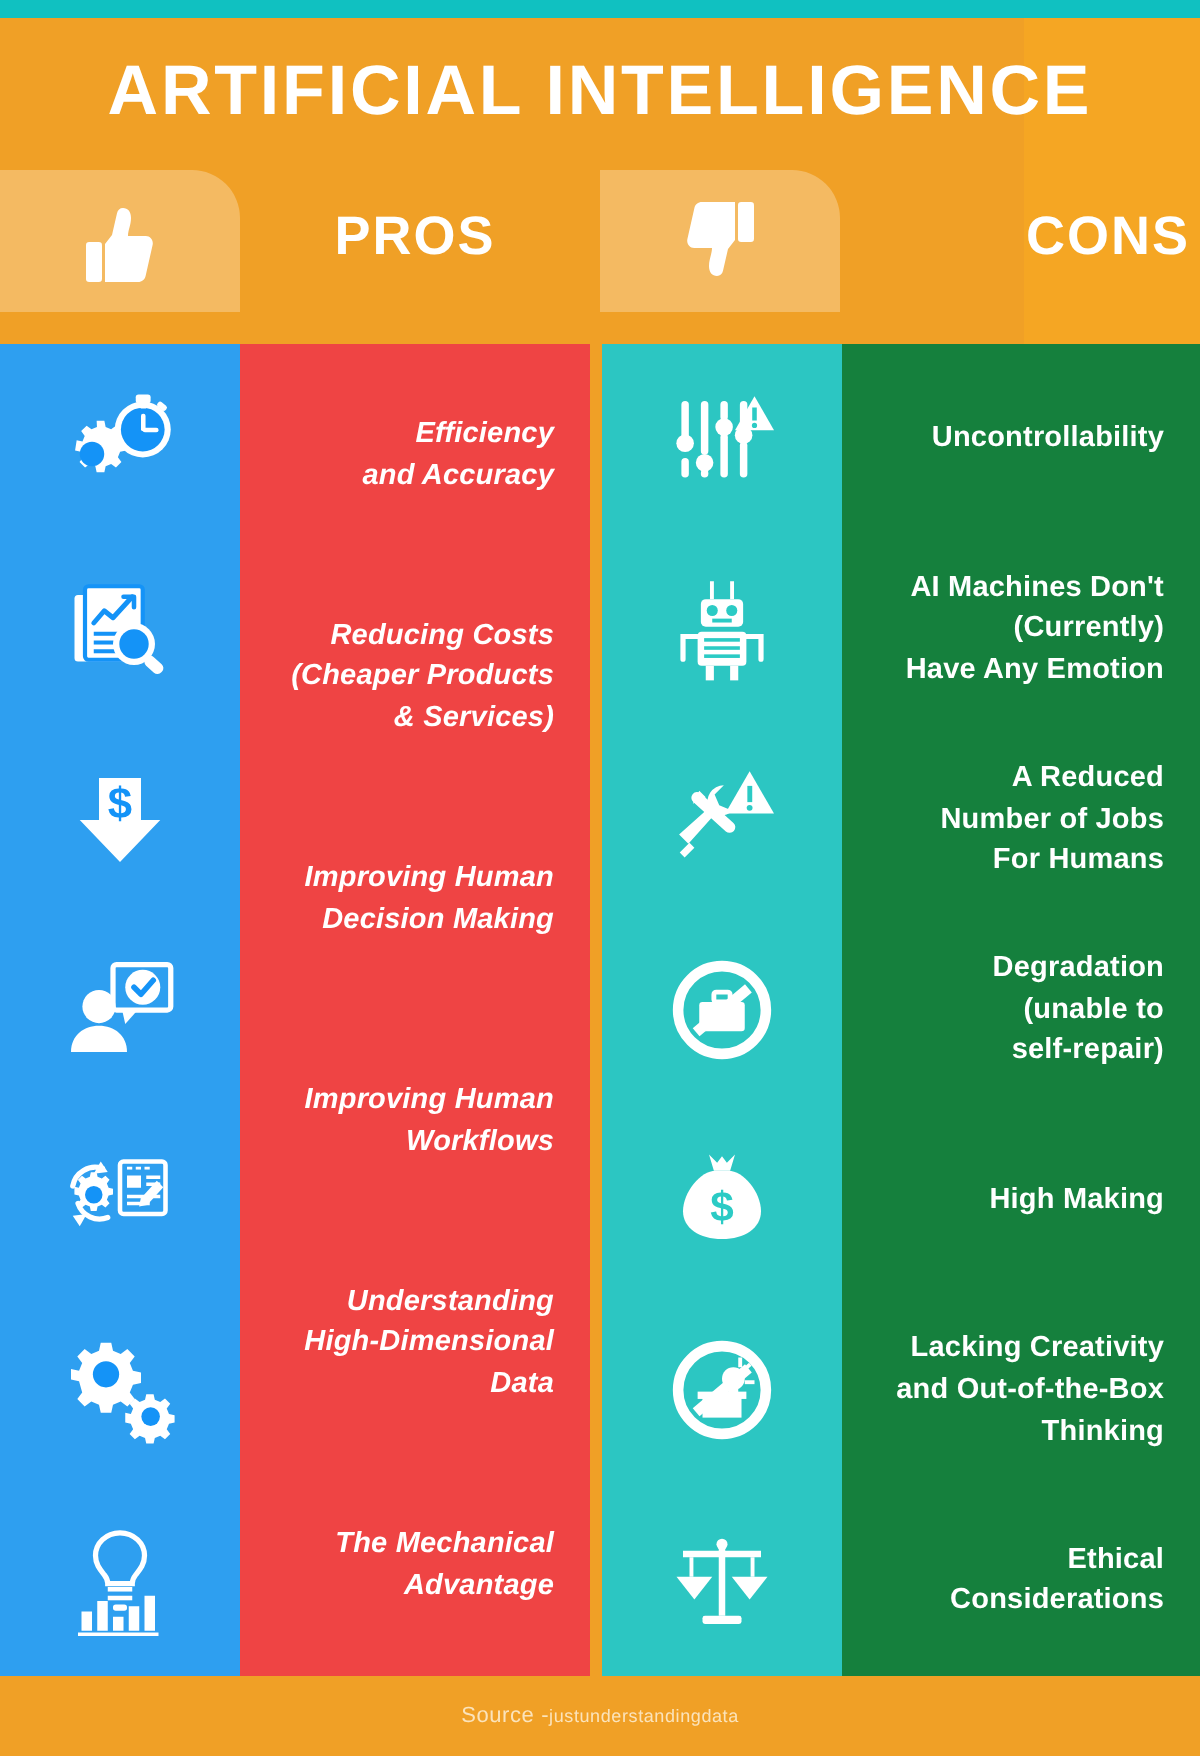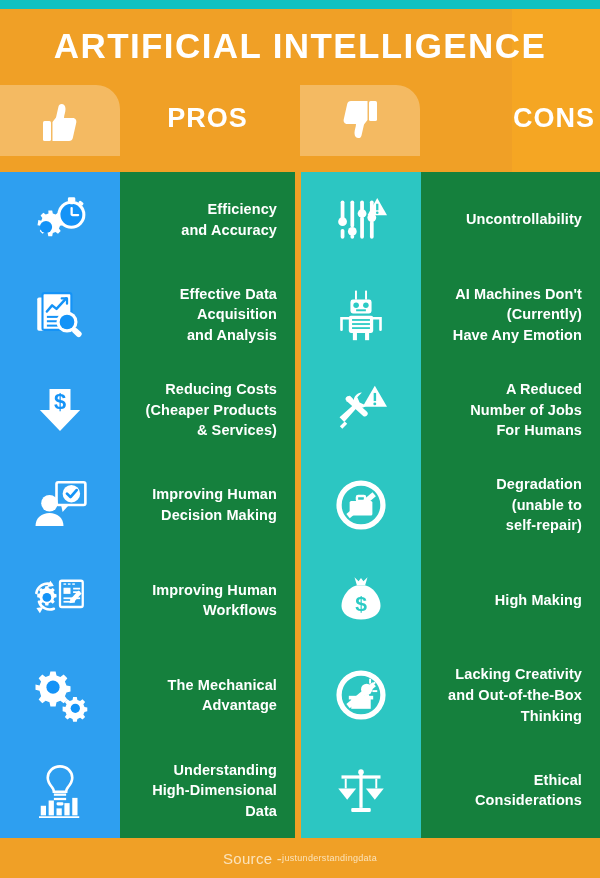--- a/index.html
+++ b/index.html
@@ -95,21 +95,21 @@
     flex-direction: column;
   }
   .pros .icon-strip { background: #2e9ff0; }
   .cons .icon-strip { background: #2cc6c2; }
 
   .text-strip {
     flex: 1 1 auto;
     display: flex;
     flex-direction: column;
   }
-  .pros .text-strip { background: #15803d; }
+  .pros .text-strip { background: #ef4444; font-style: italic; }
   .cons .text-strip { background: #15803d; }
 
   .icon-cell,
   .text-cell {
     flex: 1 1 0;
     display: flex;
     align-items: center;
   }
   .icon-cell { justify-content: center; }
   .text-cell {
@@ -134,21 +134,21 @@
     position: absolute;
     bottom: 0; left: 0;
     width: 600px; height: 40px;
     background: #f0a026;
     display: flex;
     align-items: center;
     justify-content: center;
   }
   .footer-text {
     color: #fbe3bb;
-    font-size: 15px;
+    font-size: 11px;
     letter-spacing: 0.3px;
   }
   .footer-link {
     color: #fbe3bb;
     font-size: 9px;
     letter-spacing: 0.3px;
   }
 
   svg { display: block; }
 </style>
@@ -297,36 +297,33 @@
           </span>
         </div>
 
       </div>
 
       <div class="text-strip">
         <div class="text-cell">
             <div class="item-text">Efficiency<br>and Accuracy</div>
           </div>
         <div class="text-cell">
-            <div class="item-text">Effective Data<br>Acquisition<br>and Analysis</div>
-          </div>
-        <div class="text-cell">
             <div class="item-text">Reducing Costs<br>(Cheaper Products<br>&amp; Services)</div>
           </div>
         <div class="text-cell">
             <div class="item-text">Improving Human<br>Decision Making</div>
           </div>
         <div class="text-cell">
             <div class="item-text">Improving Human<br>Workflows</div>
           </div>
         <div class="text-cell">
+            <div class="item-text">Understanding<br>High-Dimensional<br>Data</div>
+          </div>
+        <div class="text-cell">
             <div class="item-text">The Mechanical<br>Advantage</div>
-          </div>
-        <div class="text-cell">
-            <div class="item-text">Understanding<br>High-Dimensional<br>Data</div>
           </div>
       </div>
 
     </div>
 
     <div class="column cons">
 
       <div class="icon-strip">
 
         <div class="icon-cell">

